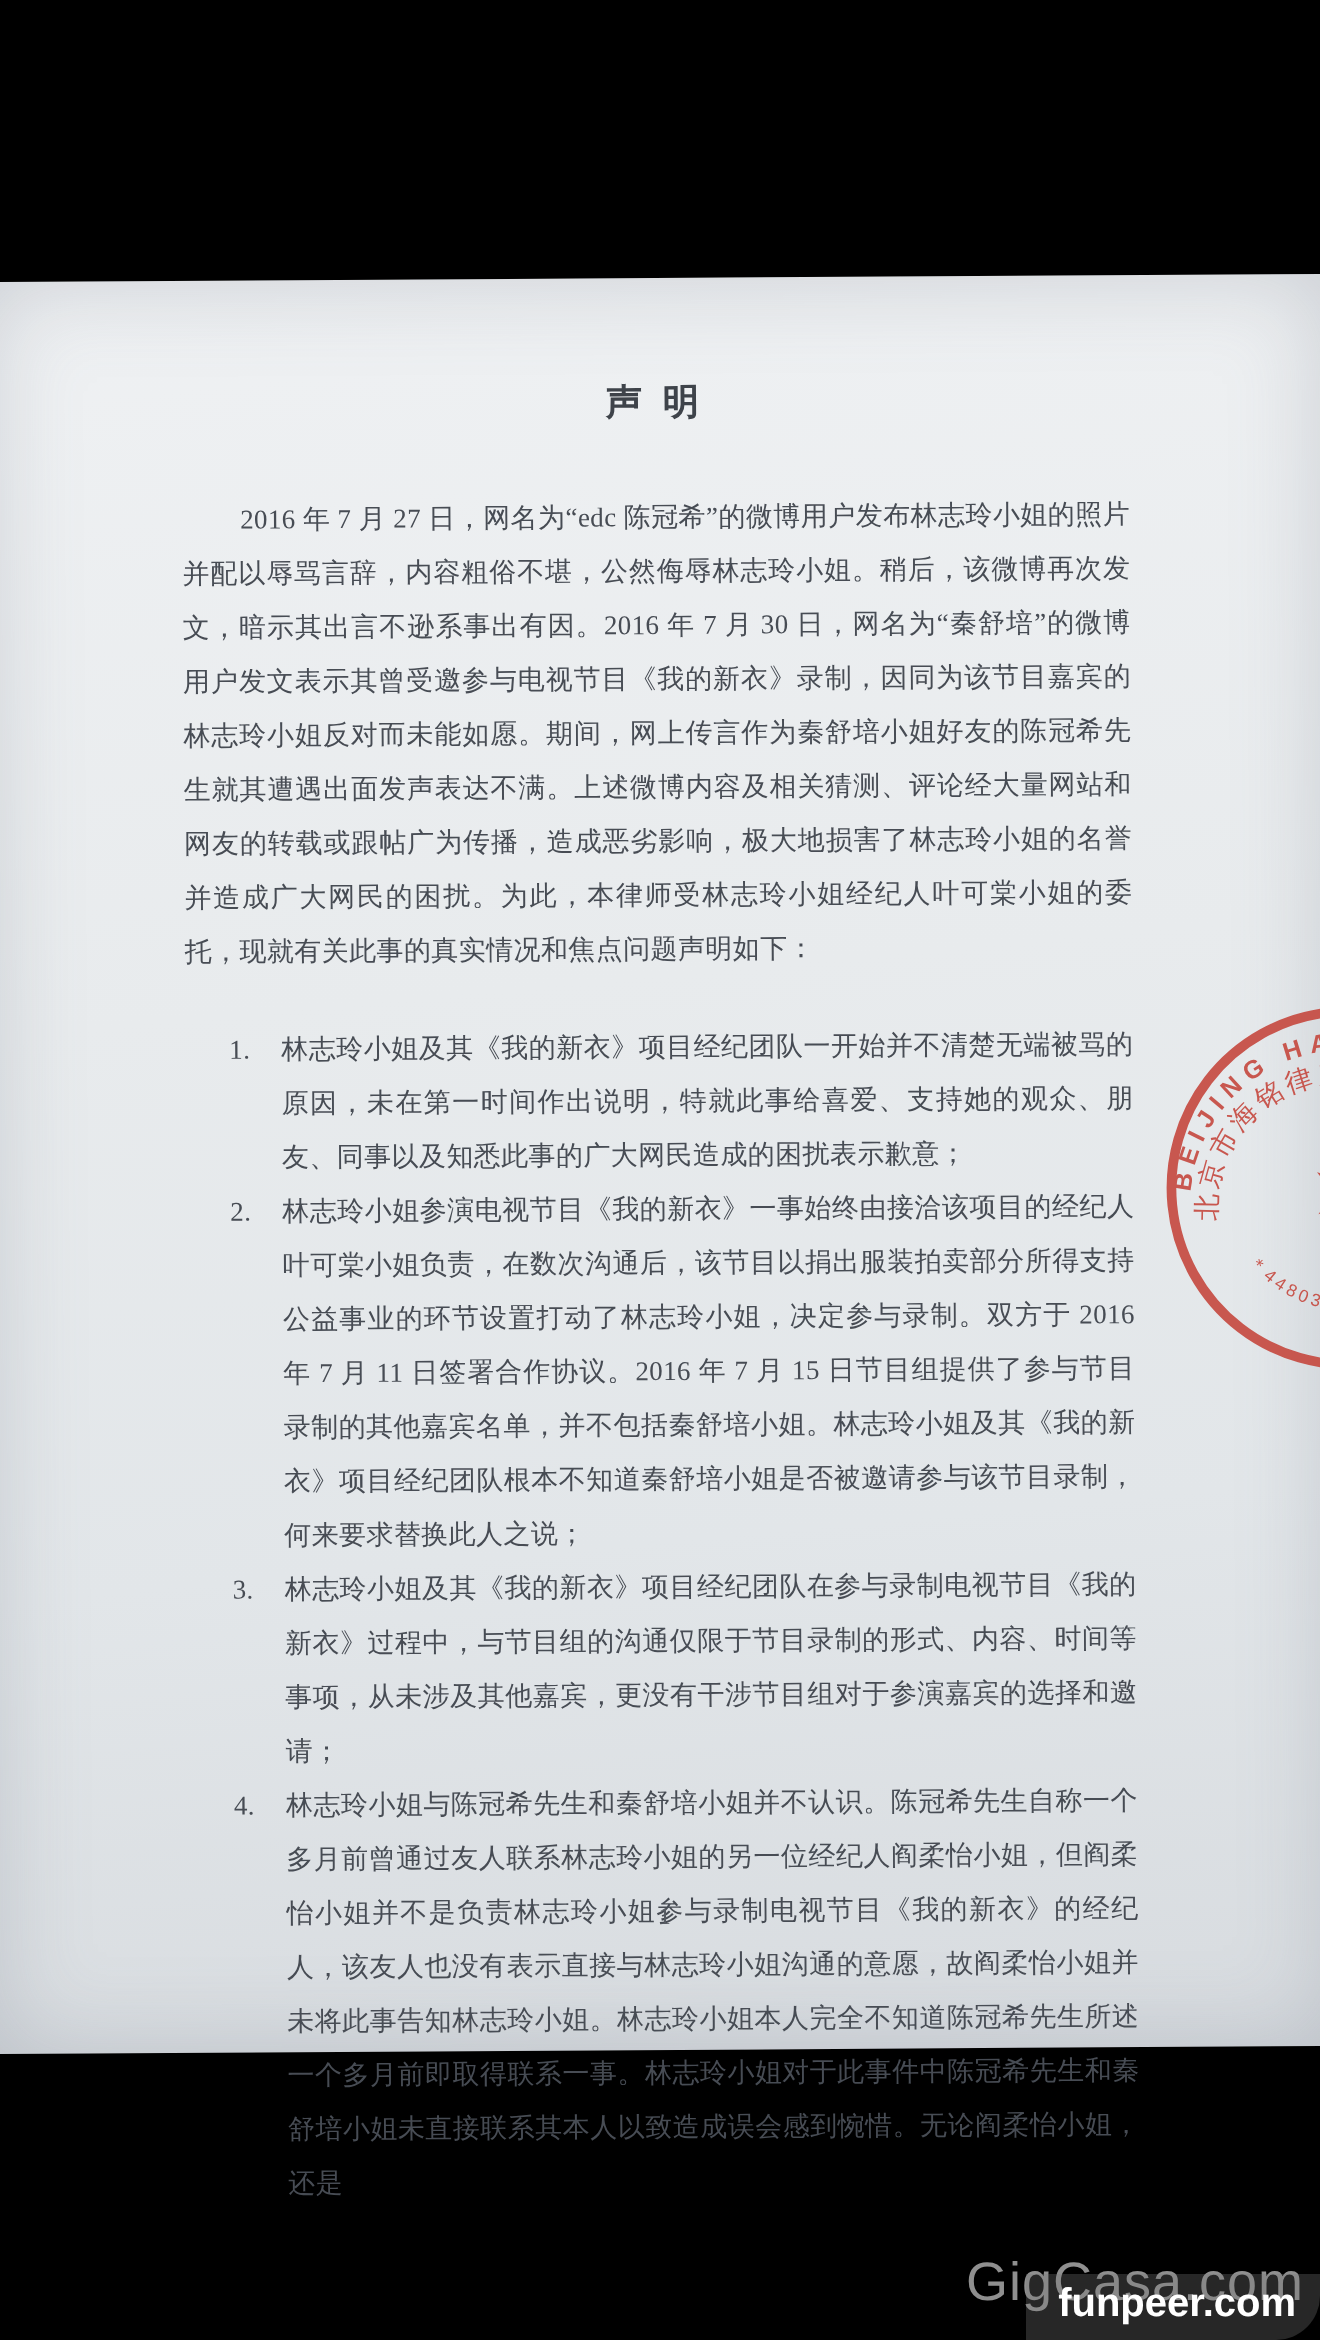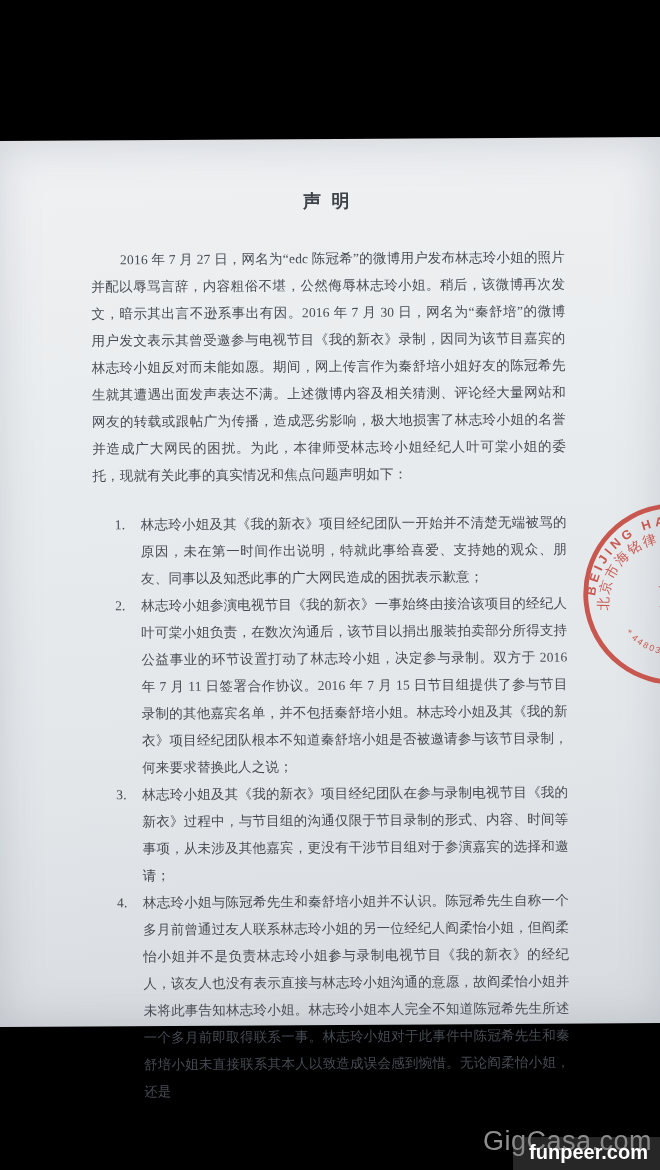--- a/index.html
+++ b/index.html
@@ -1,18 +1,18 @@
 <!DOCTYPE html>
 <html><head>
 <meta charset="utf-8">
 <style>
   html,body{margin:0;padding:0;background:#000;}
   .screen{
     position:relative;width:660px;height:1170px;background:#000;
-    overflow:hidden;font-family:"Liberation Serif","DejaVu Serif",serif;
+    overflow:hidden;font-family:"Liberation Serif","DejaVu Serif",serif;border-radius:22px;
   }
   .paper{
     position:absolute;left:-4px;top:139px;width:668px;height:886px;
     transform:rotate(-0.35deg);
     background:linear-gradient(175deg,#eff1f3 0%,#e8ebed 40%,#e2e6e9 70%,#d7dbdf 100%);
     box-shadow:inset 0 0 46px rgba(110,120,132,.28), 0 0 14px rgba(0,0,0,.65);
   }
   .content{position:absolute;left:97px;right:97px;top:0;}
   .doc-title{
     margin:50px 0 0 0;text-align:center;font-size:18px;font-weight:bold;

